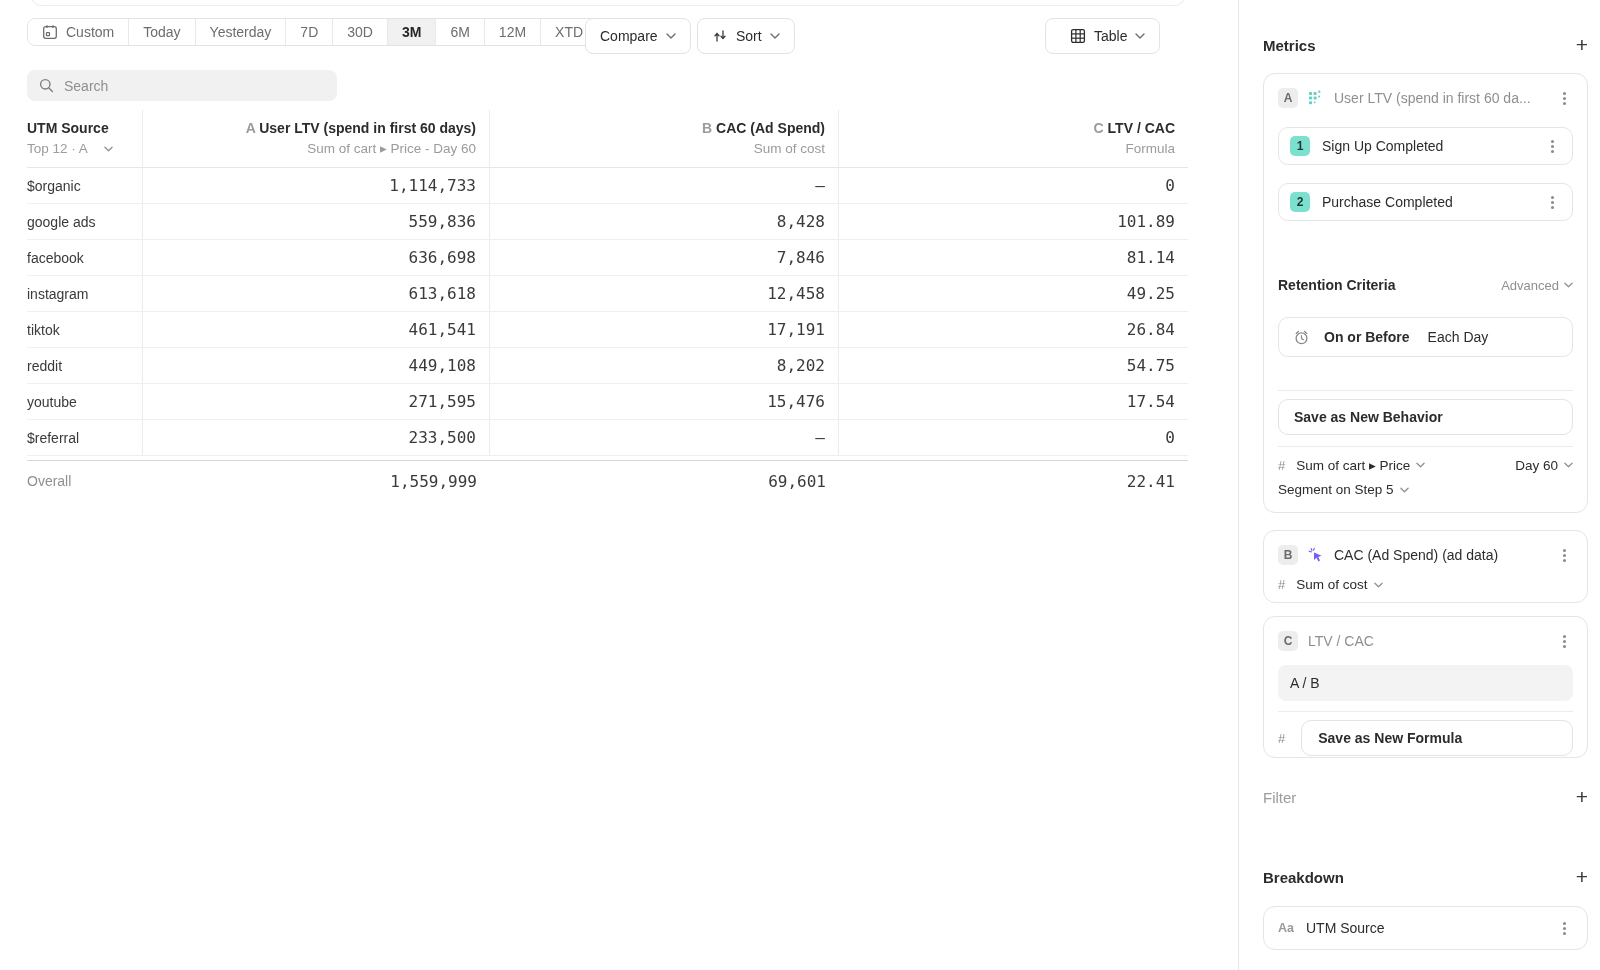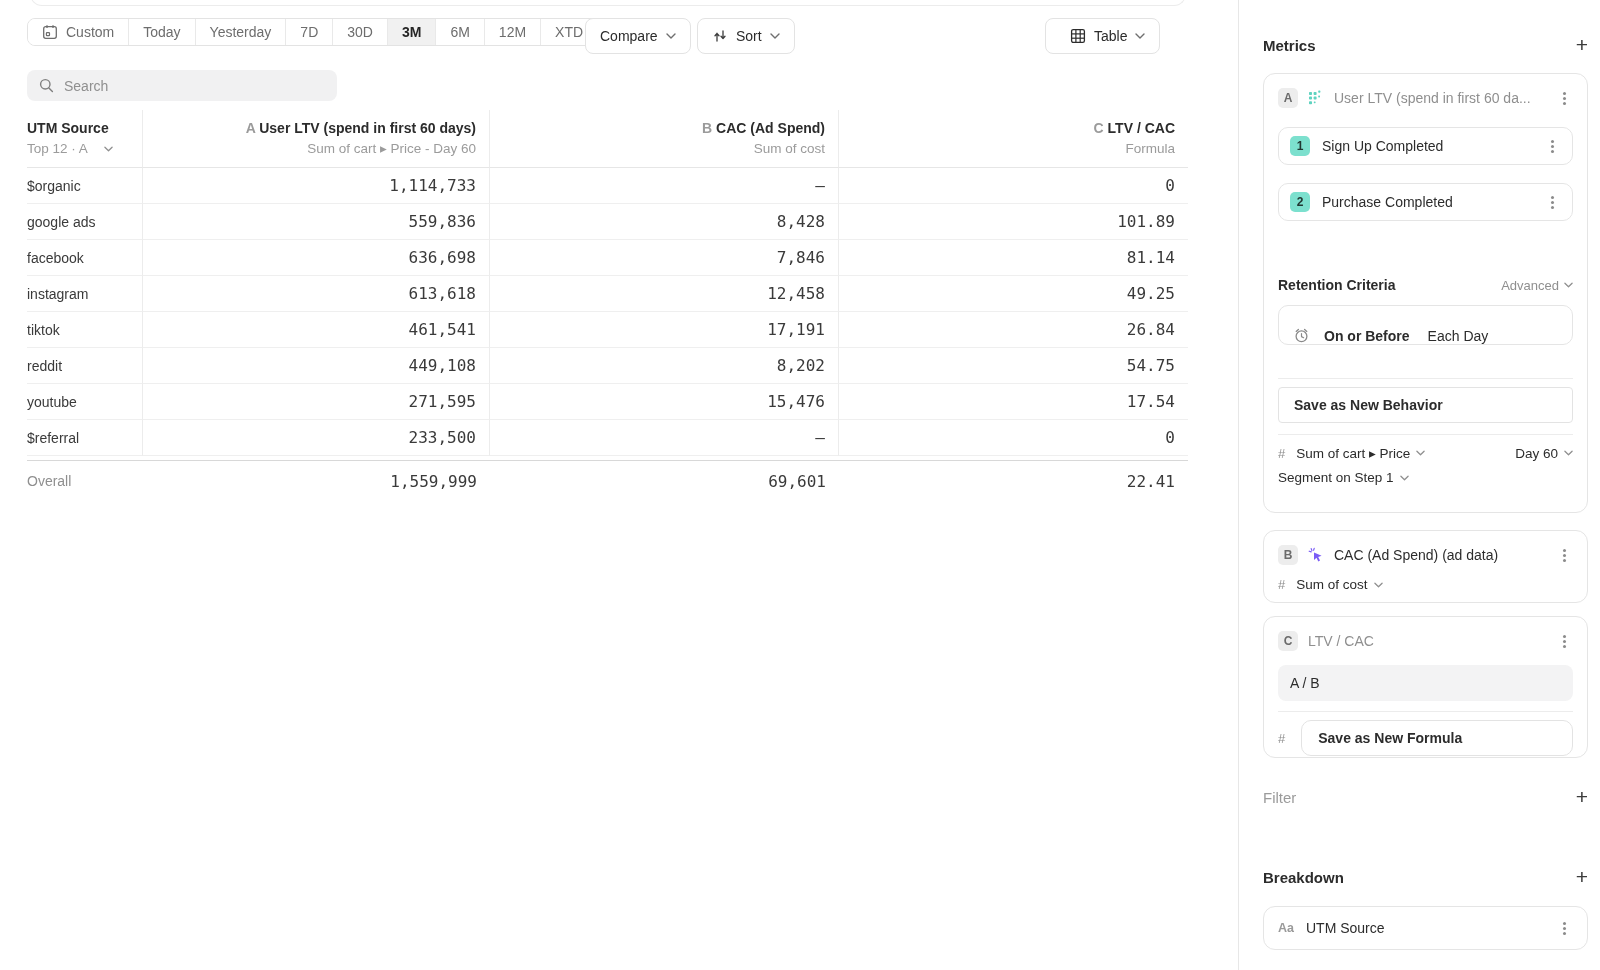--- a/index.html
+++ b/index.html
@@ -86,31 +86,31 @@
 
   .step { height:38px; border:1px solid #e5e5e5; border-radius:10px; display:flex;
     align-items:center; gap:12px; padding:0 11px; cursor:pointer; }
   .step1 { margin-top:17px; } .step2 { margin-top:18px; }
   .step .lbl { flex:1; font-size:14px; color:#2c2c2c; }
 
   .ret-row { margin-top:56px; display:flex; align-items:center; justify-content:space-between; }
   .ret-title { font-size:14px; font-weight:700; color:#2c2c2c; }
   .adv { display:flex; align-items:center; gap:5px; font-size:13px; color:#8f8f8f; cursor:pointer; }
 
-  .crit-box { margin-top:12px; height:40px; border:1px solid #e5e5e5; border-radius:10px;
-    display:flex; align-items:flex-end; padding:0 14px; cursor:pointer; }
+  .crit-box { margin-top:24px; height:40px; border:1px solid #e5e5e5; border-radius:10px;
+    display:flex; align-items:center; padding:0 14px; cursor:pointer; }
   .crit-box .op { font-size:14px; font-weight:700; color:#2c2c2c; margin-left:14px; }
   .crit-box .val { font-size:14px; color:#2c2c2c; margin-left:18px; }
 
   .divA { border-top:1px solid #ececec; margin-top:33px; }
   .divB { border-top:1px solid #ececec; margin-top:11px; }
   .divC { border-top:1px solid #ececec; margin-top:10px; }
 
   .save-btn { margin-top:8px; width:100%; height:36px; border:1px solid #e3e3e3;
-    border-radius:4px; background:#fff; display:flex; align-items:center; padding:0 15px;
+    border-radius:10px; background:#fff; display:flex; align-items:center; padding:0 15px;
     font-size:14px; font-weight:700; color:#2c2c2c; cursor:pointer; font-family:inherit; }
 
   .agg-row { display:flex; align-items:center; font-size:13.5px; color:#2c2c2c; }
   .agg-a { margin-top:10px; } .agg-b { margin-top:10px; }
   .seg-row { margin-top:9px; }
   .hash { color:#8f8f8f; font-size:13px; margin-right:11px; }
   .dd { display:flex; align-items:center; gap:6px; cursor:pointer; }
   .push { margin-left:auto; }
 
   .formula-box { margin-top:12px; height:36px; background:#f3f3f4; border-radius:8px;
@@ -405,21 +405,21 @@
           <span>Day 60</span>
           <span class="chev">
               <svg width="9" height="6" viewBox="0 0 10 6">
                 <path d="M1 1l4 4 4-4" fill="none" stroke="currentColor" stroke-width="1.4" stroke-linecap="round" stroke-linejoin="round"></path>
               </svg>
             </span>
         </span>
       </div>
       <div class="agg-row seg-row">
         <span class="dd">
-          <span>Segment on Step 1</span>
+          <span>Segment on Step 5</span>
           <span class="chev">
               <svg width="9" height="6" viewBox="0 0 10 6">
                 <path d="M1 1l4 4 4-4" fill="none" stroke="currentColor" stroke-width="1.4" stroke-linecap="round" stroke-linejoin="round"></path>
               </svg>
             </span>
         </span>
       </div>
     </div>
 
     <div class="card cardB">

